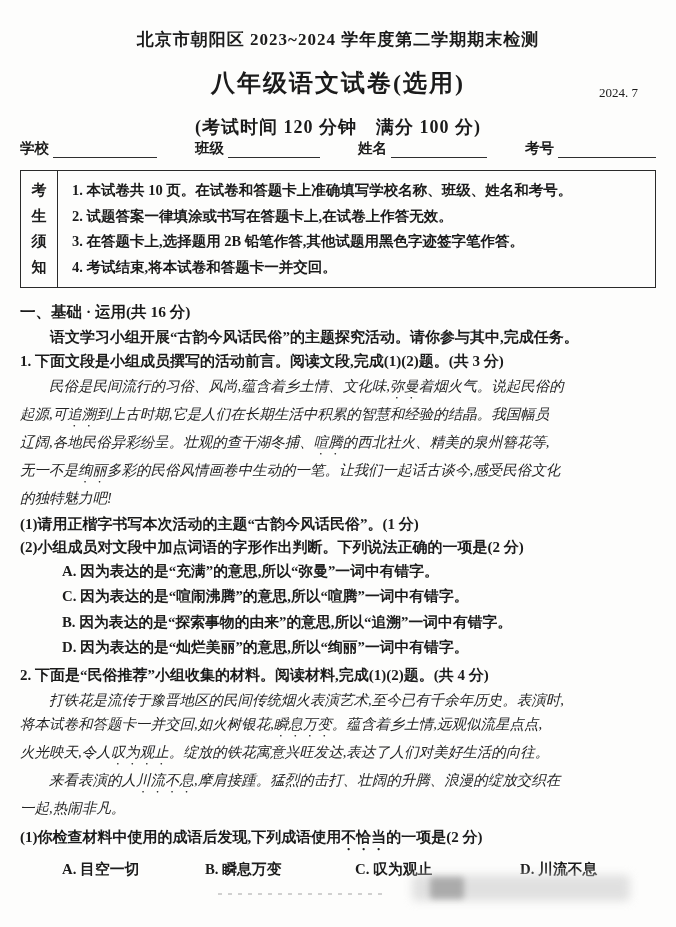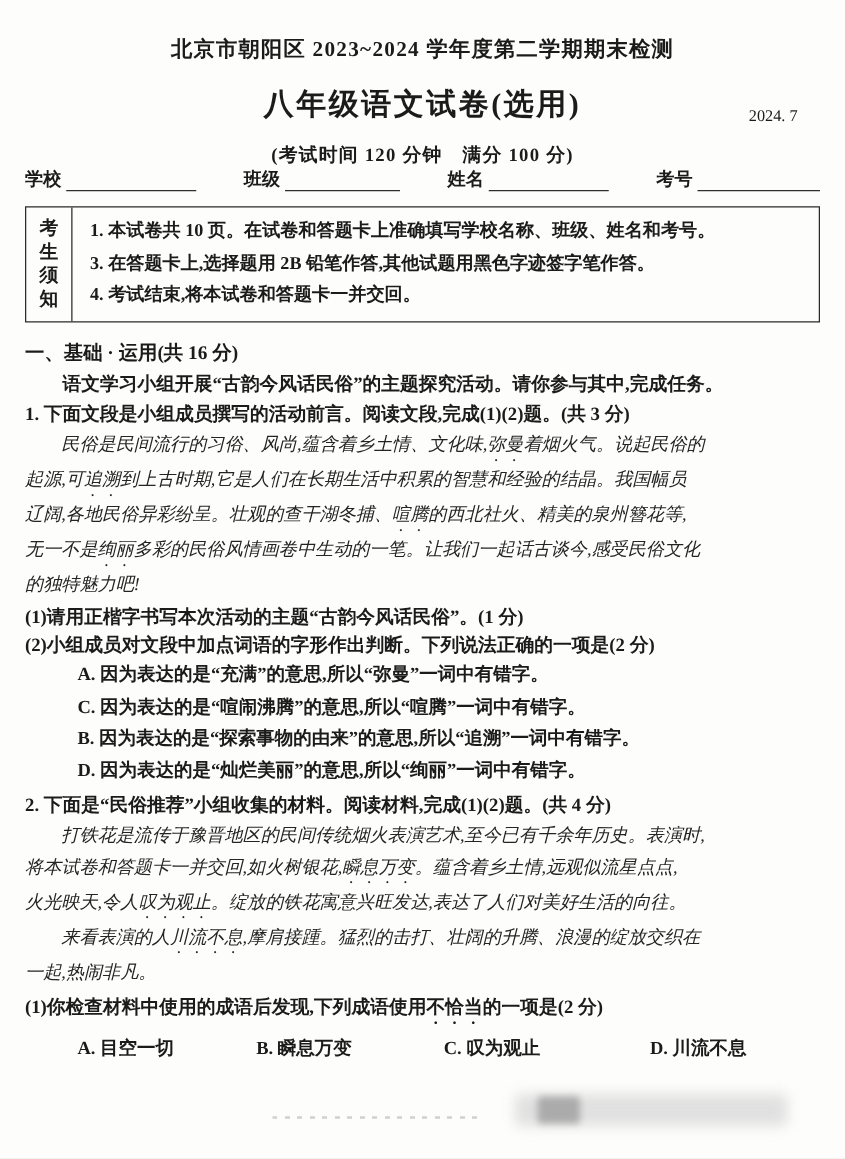--- a/index.html
+++ b/index.html
@@ -10,21 +10,21 @@
     font-family:"Liberation Serif", serif;
   }
   .content { padding:0 20px; }
   .header-line {
     margin-top:28px; text-align:center;
     font-size:17px; font-weight:700; letter-spacing:1px; white-space:nowrap;
   }
   .title-row { position:relative; margin-top:16px; text-align:center; height:34px; }
   .exam-title { font-size:24px; font-weight:700; letter-spacing:2px; white-space:nowrap; }
   .exam-date { position:absolute; right:18px; bottom:0; font-size:13px; font-weight:400; }
-  .exam-info { margin-top:14px; text-align:center; font-size:15px; font-weight:700; letter-spacing:1px; }
+  .exam-info { margin-top:14px; text-align:center; font-size:18px; font-weight:700; letter-spacing:1px; }
   .fields-row {
     display:flex; justify-content:space-between;
     font-size:14.5px; font-weight:700; align-items:flex-end;
   }
   .field { display:flex; align-items:flex-end; }
   .field .blank { display:inline-block; border-bottom:1.4px solid #2f2f2f; height:16px; margin-left:4px; }
   .blank-w1 { width:104px; } .blank-w2 { width:92px; } .blank-w3 { width:96px; } .blank-w4 { width:98px; }
   .notice-box { margin-top:12px; border:1.6px solid #2a2a2a; display:flex; }
   .notice-side {
     width:37px; border-right:1.4px solid #2a2a2a; display:flex; flex-direction:column;
@@ -95,20 +95,21 @@
 
     <div class="notice-box">
       <div class="notice-side">
         <span>考</span>
         <span>生</span>
         <span>须</span>
         <span>知</span>
       </div>
       <div class="notice-items">
         <div class="notice-item">1. 本试卷共 10 页。在试卷和答题卡上准确填写学校名称、班级、姓名和考号。</div>
+        <div class="notice-item">2. 试题答案一律填涂或书写在答题卡上,在试卷上作答无效。</div>
         <div class="notice-item">3. 在答题卡上,选择题用 2B 铅笔作答,其他试题用黑色字迹签字笔作答。</div>
         <div class="notice-item">4. 考试结束,将本试卷和答题卡一并交回。</div>
       </div>
     </div>
 
     <div class="section-heading">一、基础 · 运用(共 16 分)</div>
 
     <div class="intro-text">语文学习小组开展“古韵今风话民俗”的主题探究活动。请你参与其中,完成任务。</div>
 
     <div class="stem">1. 下面文段是小组成员撰写的活动前言。阅读文段,完成(1)(2)题。(共 3 分)</div>

